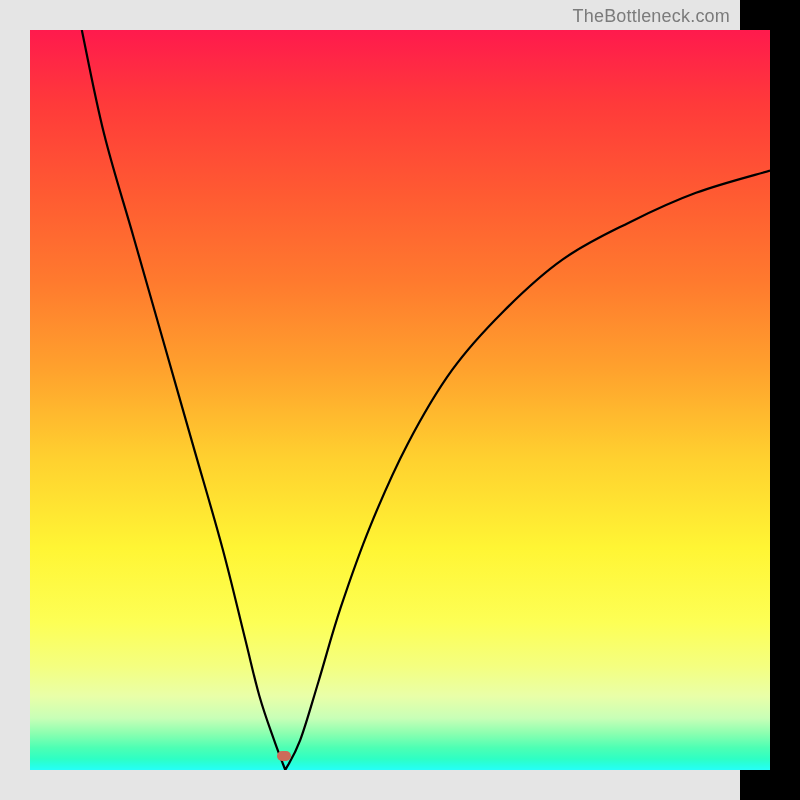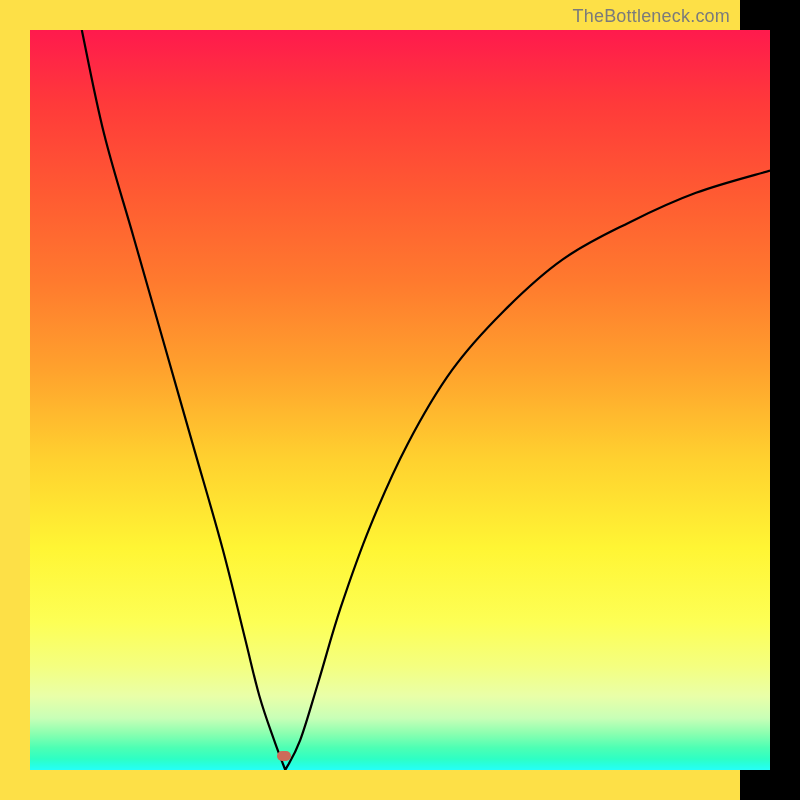--- a/index.html
+++ b/index.html
@@ -8,21 +8,21 @@
     width: 800px;
     height: 800px;
     background: #000;
     overflow: hidden;
     font-family: Arial, Helvetica, sans-serif;
   }
   .stage {
     position: relative;
     width: 740px;
     height: 800px;
-    background: #fde047;
+    background: #e5e5e5;
   }
   .plot-area {
     position: absolute;
     left: 30px;
     top: 30px;
     width: 740px;
     height: 740px;
     
     background: linear-gradient(
       to bottom,

